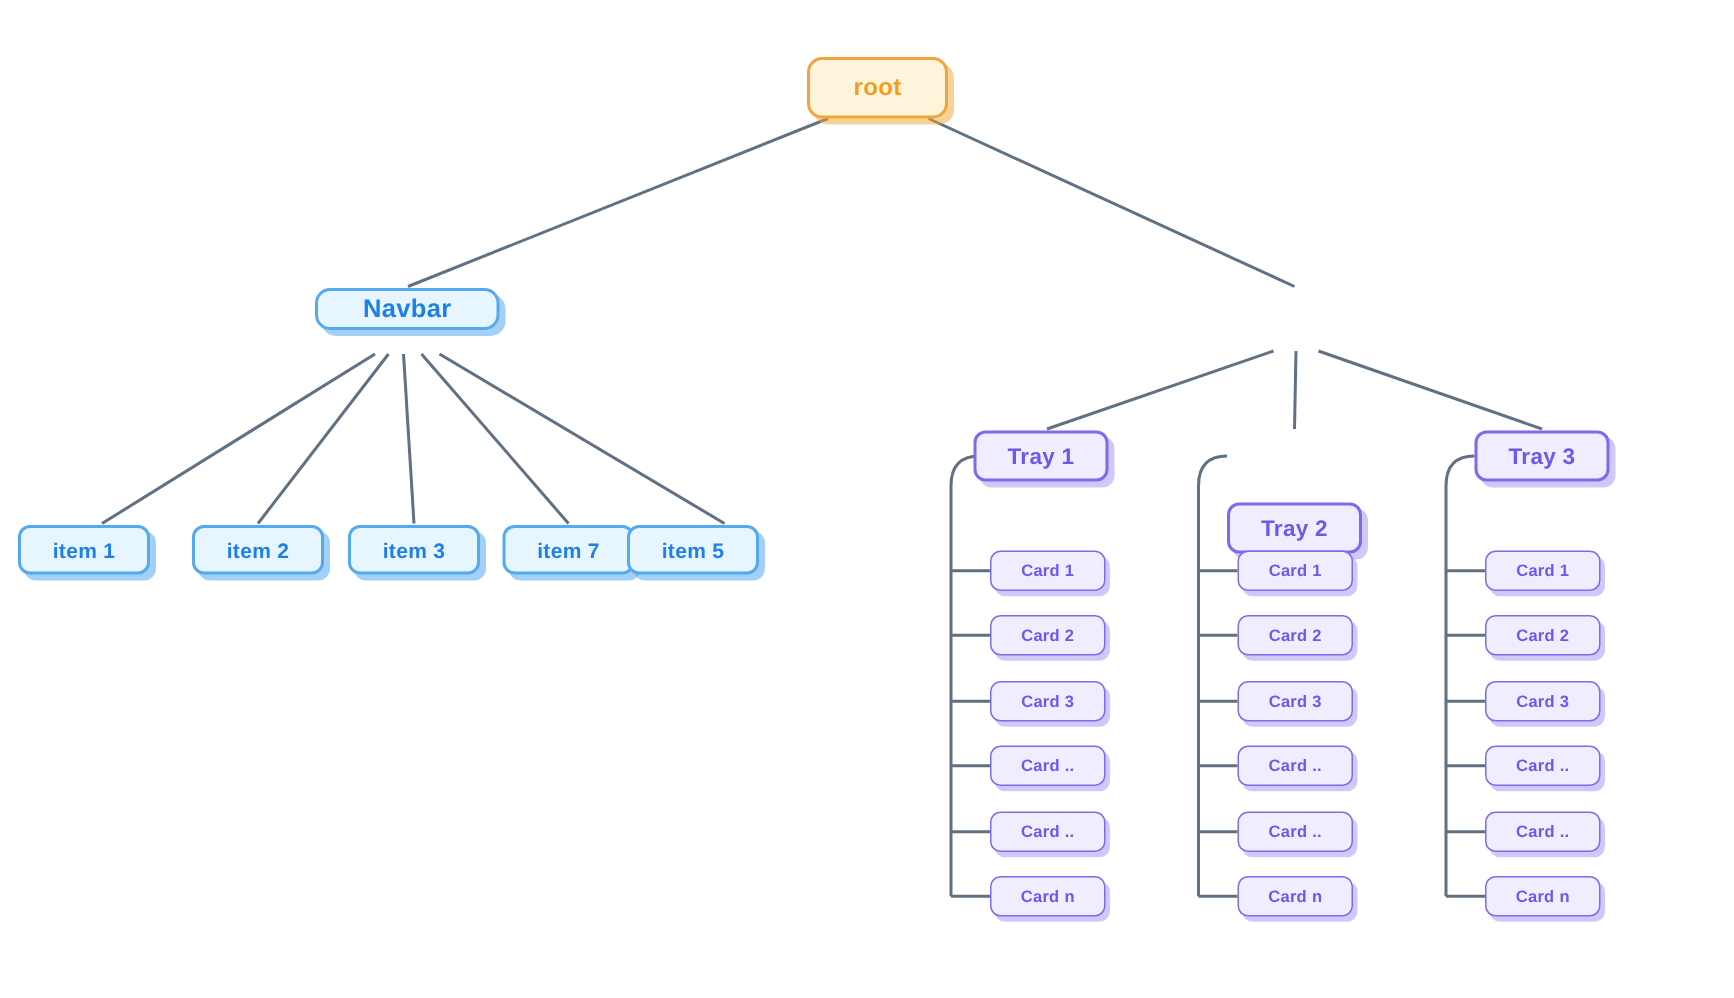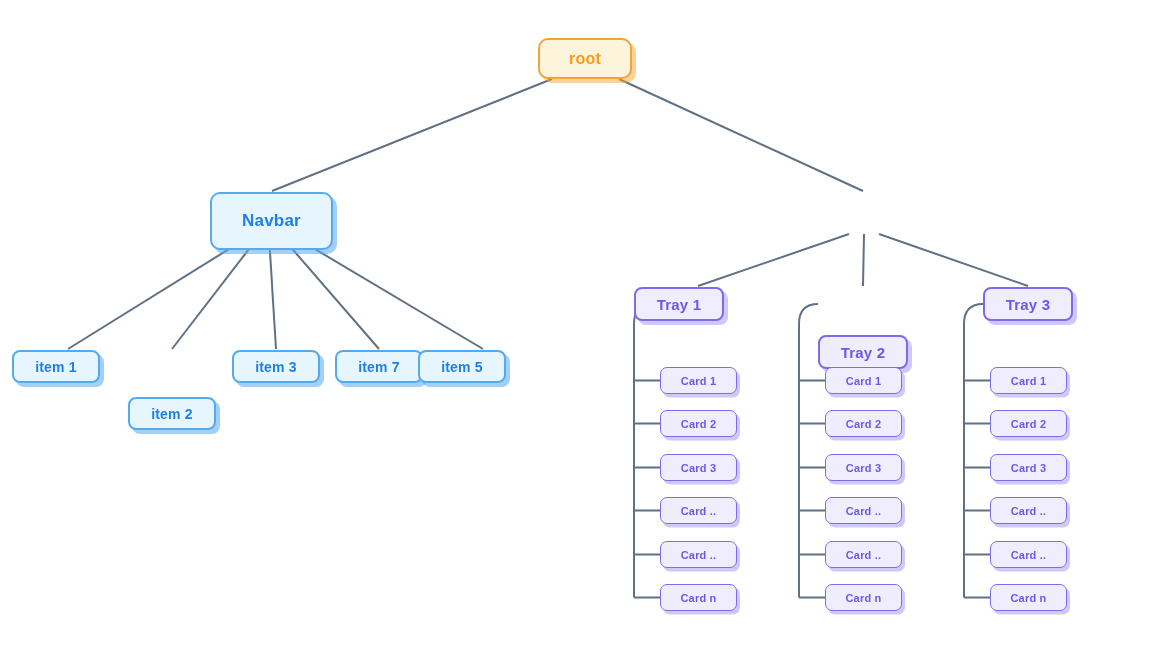--- a/index.html
+++ b/index.html
@@ -78,30 +78,30 @@
     <line x1="849" y1="234" x2="698" y2="286"></line>
     <line x1="864" y1="234" x2="863" y2="286"></line>
     <line x1="879" y1="234" x2="1028" y2="286"></line>
     <path d="M653,304 Q634,304 634,324 L634,597.5 M634,380.5 H660 M634,423.5 H660 M634,467.5 H660 M634,510.5 H660 M634,554.5 H660 M634,597.5 H660"></path>
     <path d="M818,304 Q799,304 799,324 L799,597.5 M799,380.5 H825 M799,423.5 H825 M799,467.5 H825 M799,510.5 H825 M799,554.5 H825 M799,597.5 H825"></path>
     <path d="M983,304 Q964,304 964,324 L964,597.5 M964,380.5 H990 M964,423.5 H990 M964,467.5 H990 M964,510.5 H990 M964,554.5 H990 M964,597.5 H990"></path>
   </svg>
 
   <div class="node orange lg" style="left:538px; top:38px; width:94px; height:41px; font-size:16px;">root</div>
 
-  <div class="node blue lg" style="left:210px; top:192px; width:123px; height:58px;">Navbar</div>
+  <div class="node blue lg" style="left:210px; top:192px; width:123px; height:28px;">Navbar</div>
 
   <div class="node blue md" style="left:12px;  top:350px;">item 1</div>
-  <div class="node blue md" style="left:128px; top:350px;margin-top:47px;">item 2</div>
+  <div class="node blue md" style="left:128px; top:350px;">item 2</div>
   <div class="node blue md" style="left:232px; top:350px;">item 3</div>
   <div class="node blue md" style="left:335px; top:350px;">item 7</div>
   <div class="node blue md" style="left:418px; top:350px;">item 5</div>
 
 
-  <div class="node purple tray" style="left:634px; top:287px;">Tray 1</div>
+  <div class="node purple tray" style="left:649px; top:287px;">Tray 1</div>
   <div class="node purple tray" style="left:818px; top:287px;margin-top:48px;">Tray 2</div>
   <div class="node purple tray" style="left:983px; top:287px;">Tray 3</div>
 
   <div class="node purple sm" style="left:660px; top:367px;">Card 1</div>
   <div class="node purple sm" style="left:660px; top:410px;">Card 2</div>
   <div class="node purple sm" style="left:660px; top:454px;">Card 3</div>
   <div class="node purple sm" style="left:660px; top:497px;">Card ..</div>
   <div class="node purple sm" style="left:660px; top:541px;">Card ..</div>
   <div class="node purple sm" style="left:660px; top:584px;">Card n</div>
 

